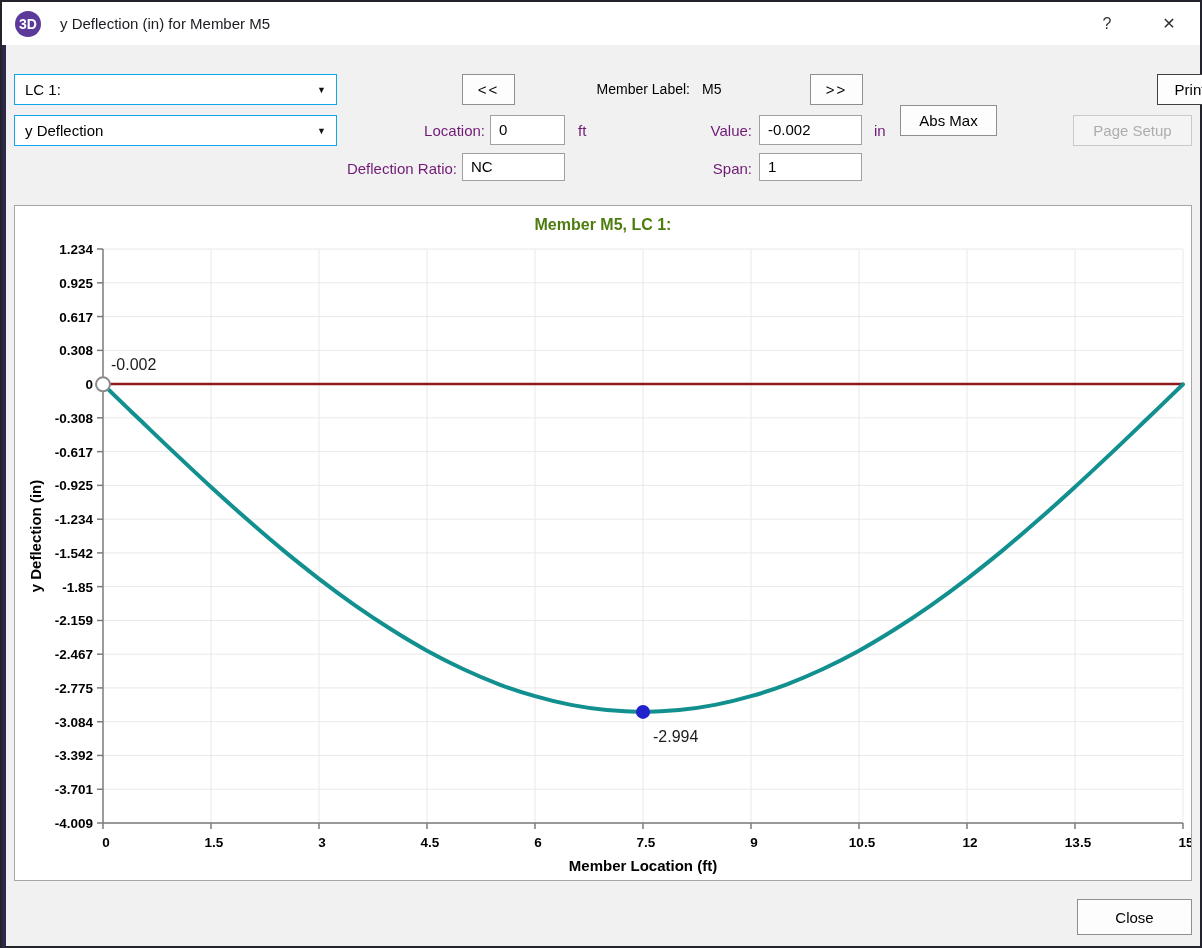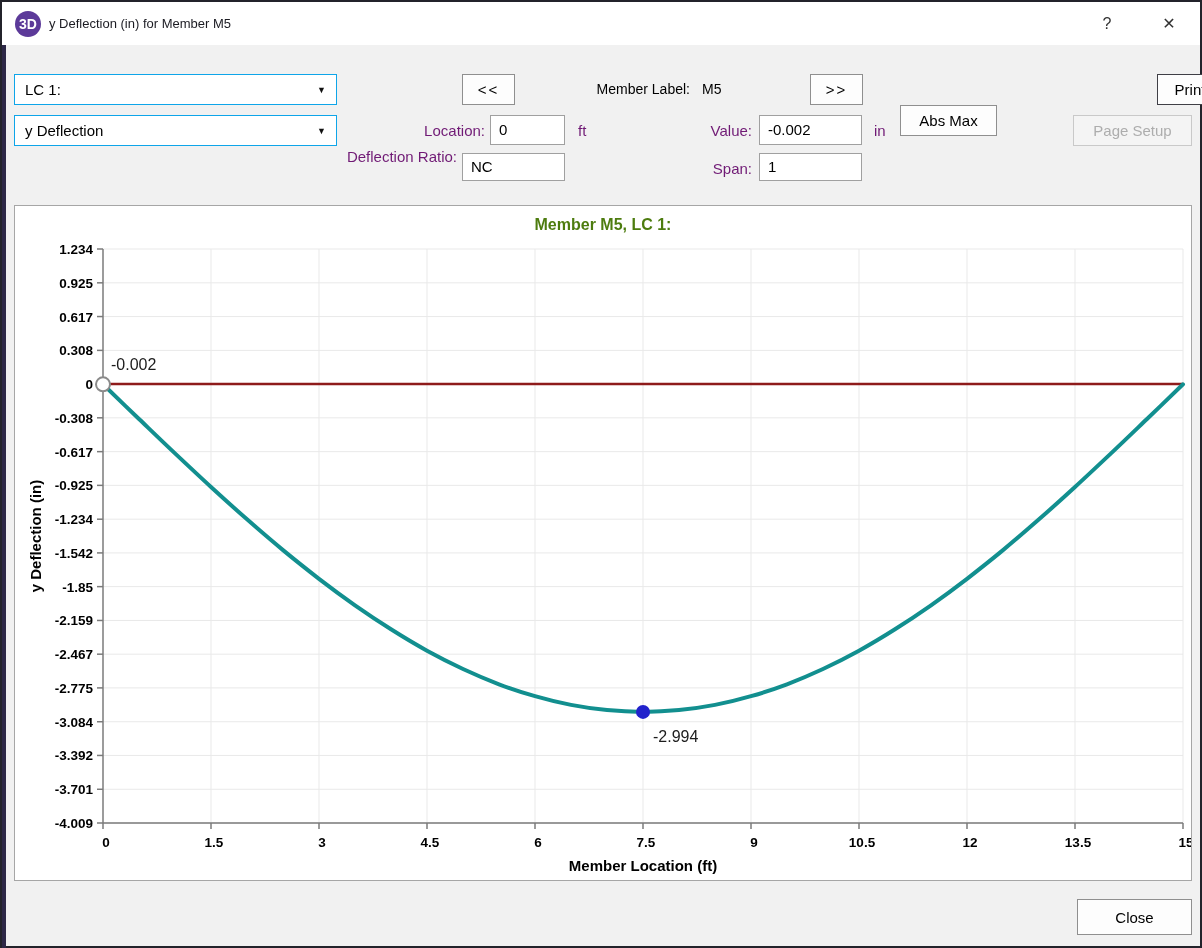--- a/index.html
+++ b/index.html
@@ -6,21 +6,21 @@
   html,body { width:1202px; height:948px; overflow:hidden;
     font-family:"Liberation Sans", sans-serif; }
   .dialog { position:relative; width:1202px; height:948px;
     background:#f1f1f1; border:2px solid #23232b; }
   
   .titlebar { position:absolute; left:0; top:0; width:100%; height:43px;
     background:#ffffff; display:flex; align-items:center; }
   .app-badge { width:26px; height:26px; border-radius:50%; background:#5c3a99;
     color:#fff; font-size:14px; font-weight:bold; display:flex;
     align-items:center; justify-content:center; margin-left:13px; }
-  .title-text { margin-left:8px; font-size:13px; color:#1b1b22; }
+  .title-text { margin-left:19px; font-size:15px; color:#1b1b22; }
   .titlebar-btns { margin-left:auto; display:flex; height:100%; }
   .tb-btn { width:62px; height:100%; display:flex; align-items:center;
     justify-content:center; font-size:16px; color:#333; cursor:default;
     font-weight:300; }
   
   .left-strip { position:absolute; left:0; top:43px; width:4px; height:903px;
     background:#2d2847; }
   
   .combo { position:absolute; height:31px; background:#fff;
     border:1px solid #0ea5e9; display:flex; align-items:center;
@@ -82,21 +82,21 @@
   </div>
   <div class="lbl" style="left:363px; top:120px; width:120px;">Location:</div>
   <div class="field" style="left:488px; top:113px; width:75px; height:30px; line-height:28px;">0</div>
   <div class="lbl left" style="left:576px; top:120px; width:40px;">ft</div>
   <div class="lbl" style="left:650px; top:120px; width:100px;">Value:</div>
   <div class="field" style="left:757px; top:113px; width:103px; height:30px; line-height:28px;">-0.002</div>
   <div class="lbl left" style="left:872px; top:120px; width:30px;">in</div>
   <div class="btn" style="left:898px; top:103px; width:97px; height:31px;">Abs Max</div>
   <div class="btn disabled" style="left:1071px; top:113px; width:119px; height:31px;">Page Setup</div>
 
-  <div class="lbl" style="left:305px; top:146px; width:150px;">Deflection Ratio:</div>
+  <div class="lbl" style="left:305px; top:158px; width:150px;">Deflection Ratio:</div>
   <div class="field" style="left:460px; top:151px; width:103px; height:28px; line-height:26px;">NC</div>
   <div class="lbl" style="left:650px; top:158px; width:100px;">Span:</div>
   <div class="field" style="left:757px; top:151px; width:103px; height:28px; line-height:26px;">1</div>
 
   <div class="chart-panel">
     <svg id="plot" class="chart-svg" width="1176" height="674">
         <line x1="88" y1="43" x2="1168" y2="43" stroke="#e9e9e9" stroke-width="1"></line>
         <line x1="88" y1="76.82910547396529" x2="1168" y2="76.82910547396529" stroke="#e9e9e9" stroke-width="1"></line>
         <line x1="88" y1="110.54873164218958" x2="1168" y2="110.54873164218958" stroke="#e9e9e9" stroke-width="1"></line>
         <line x1="88" y1="144.37783711615486" x2="1168" y2="144.37783711615486" stroke="#e9e9e9" stroke-width="1"></line>

